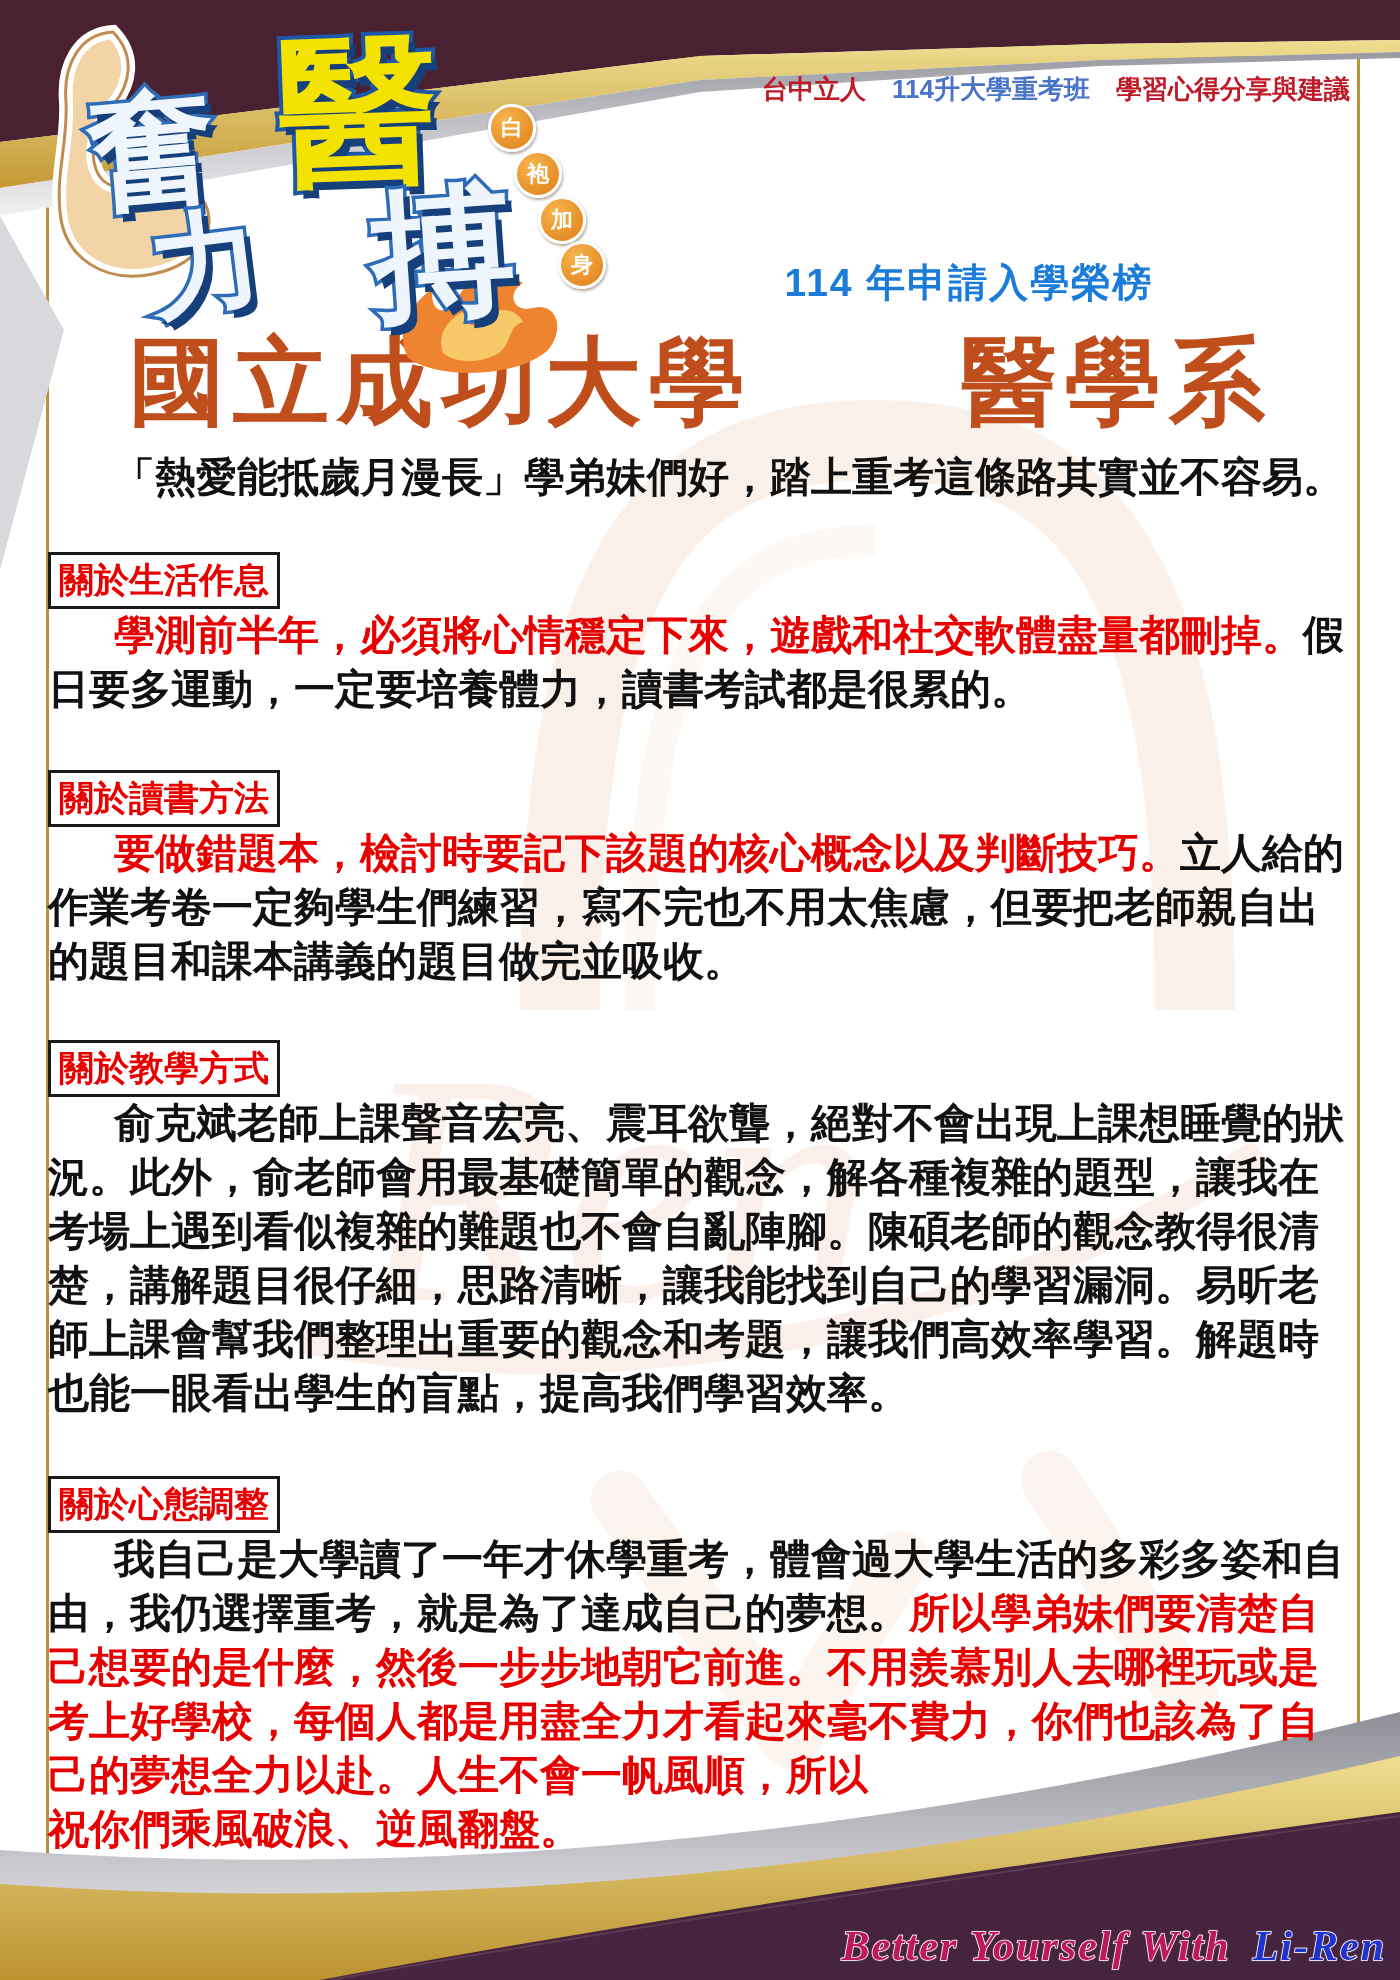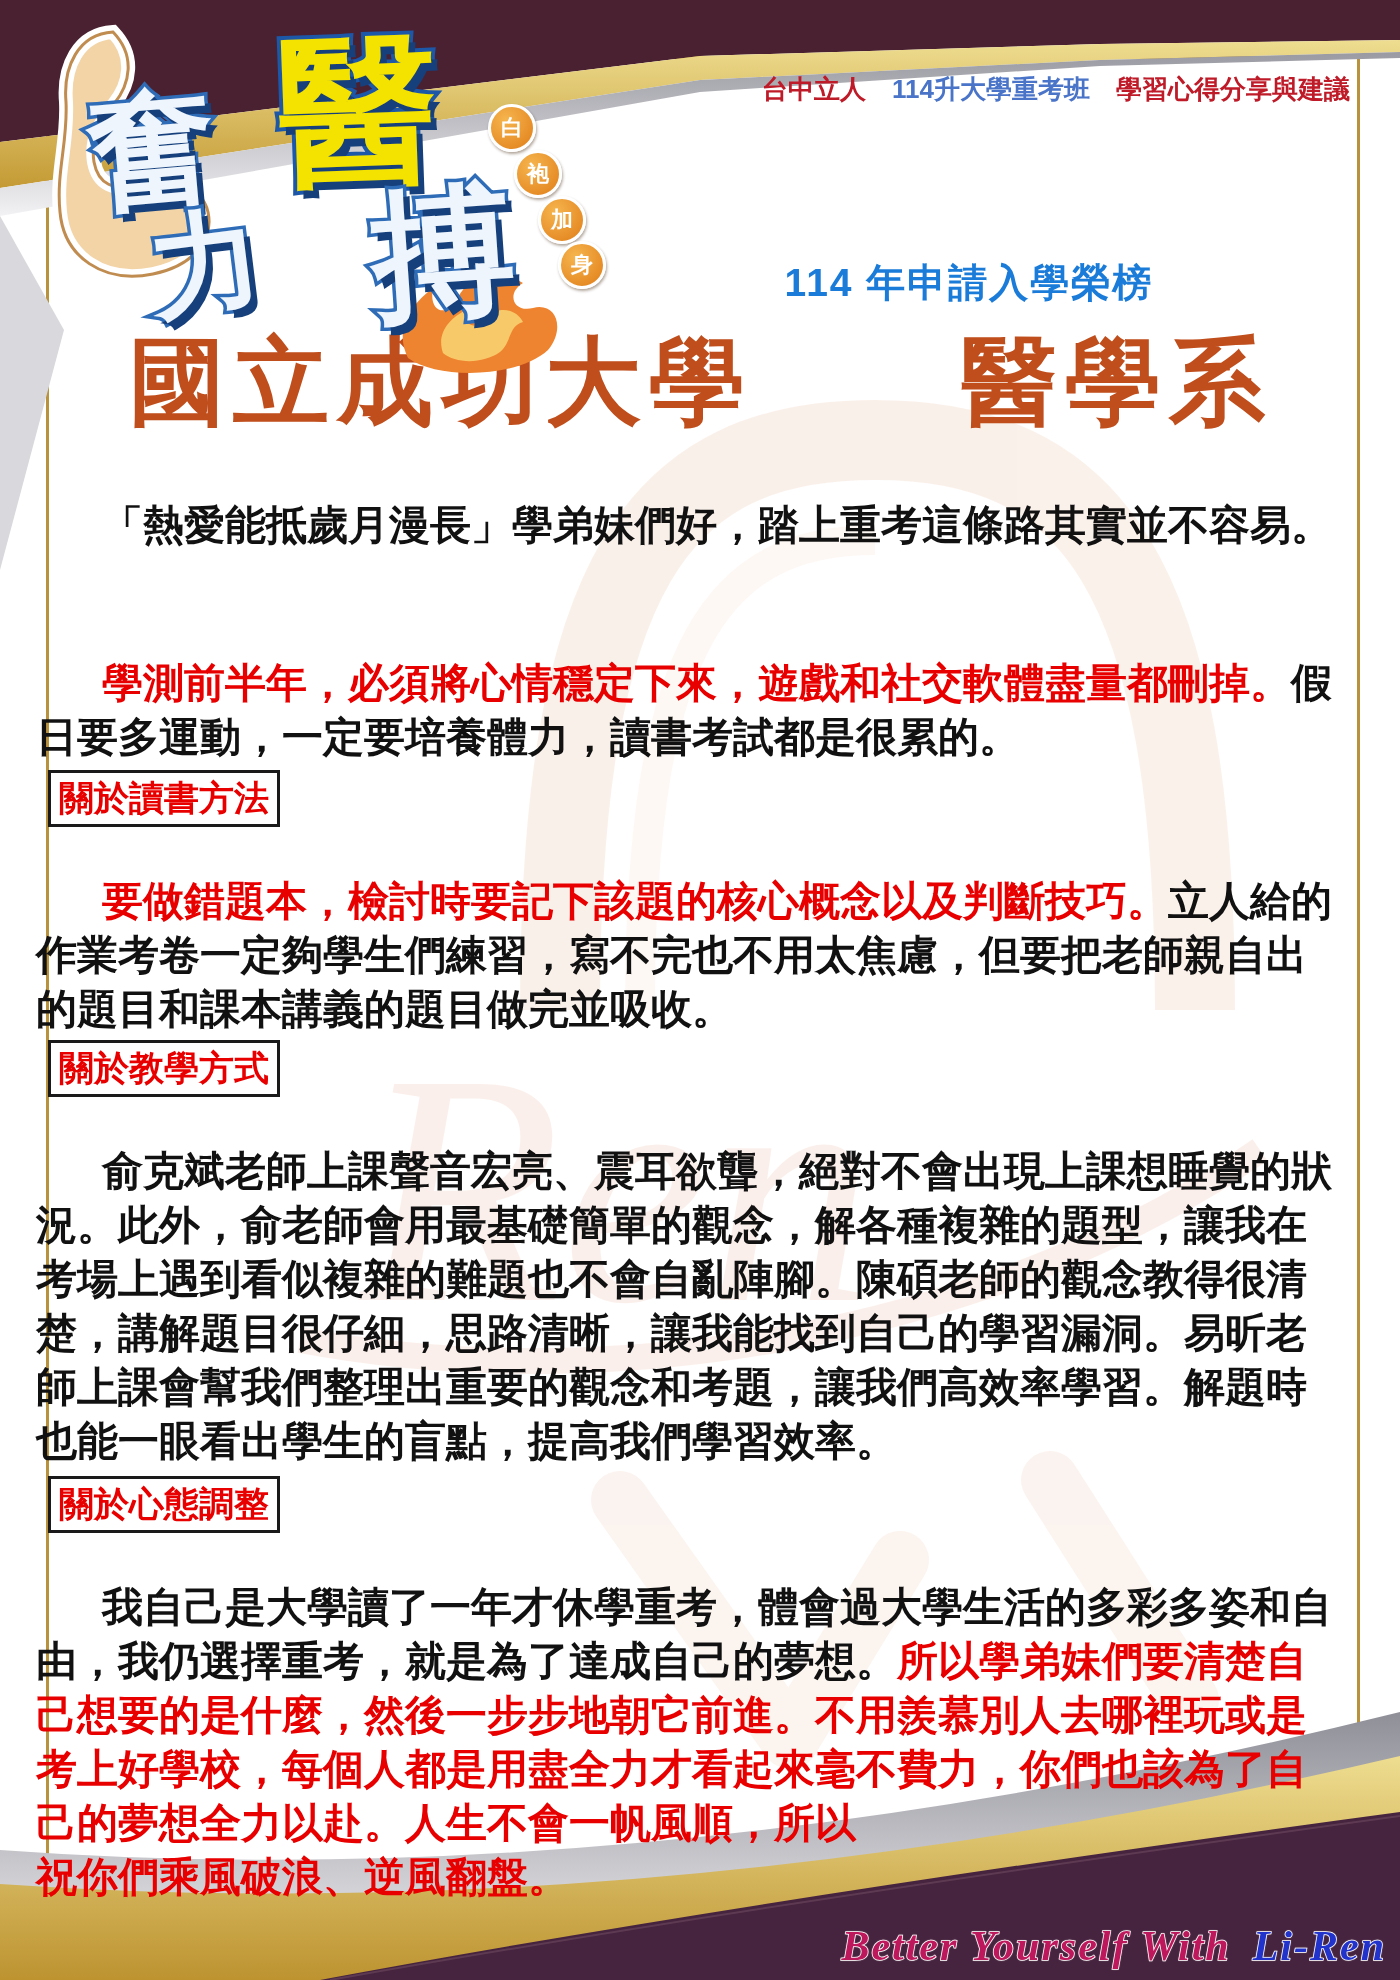--- a/index.html
+++ b/index.html
@@ -31,22 +31,22 @@
   .toprow .org{color:#be1a28;margin-top:28px;} .toprow .cls{color:#4a74c8;margin-left:26px;} .toprow .share{color:#be1a28;margin-left:26px;margin-top:8px;}
   .student{position:absolute;left:600px;top:124px;width:760px;z-index:4;
     font-size:78px;font-weight:900;color:#17325e;white-space:nowrap;letter-spacing:1px;
     font-family:"Liberation Serif",serif;}
   .honor{position:absolute;left:689px;top:256px;width:560px;z-index:4;text-align:center;
     font-size:39px;font-weight:900;color:#1a7cd8;letter-spacing:2px;white-space:nowrap;}
   .schooltitle{position:absolute;left:48px;top:330px;width:1306px;z-index:4;text-align:center;
     font-size:96px;line-height:1.1;font-weight:900;color:#c04e1c;letter-spacing:8px;white-space:nowrap;
     font-family:"Liberation Serif",serif;}
   
-  .para{position:absolute;left:36px;width:1306px;z-index:4;font-size:41px;line-height:54px;
-    font-weight:bold;color:#111;text-indent:66px;letter-spacing:0;margin-top:48px;}
+  .para{position:absolute;left:48px;width:1306px;z-index:4;font-size:41px;line-height:54px;
+    font-weight:bold;color:#111;text-indent:66px;letter-spacing:0;}
   .red{color:#e80000;}
   .intro{top:450px;}
   .secbox{position:absolute;left:48px;z-index:4;background:#fff;border:3px solid #1a1a1a;
     color:#e80000;font-size:35px;font-weight:900;line-height:1.0;padding:7px 8px 9px 8px;white-space:nowrap;}
   .sb1{top:552px;} .sb2{top:770px;} .sb3{top:1040px;} .sb4{top:1476px;}
   .p1{top:608px;} .p2{top:826px;} .p3{top:1096px;} .p4{top:1532px;}
   
   .slogan{position:absolute;right:14px;bottom:10px;z-index:6;white-space:nowrap;
     font-family:"Liberation Serif",serif;font-style:italic;font-weight:900;font-size:42px;
     letter-spacing:2px;}
@@ -110,20 +110,21 @@
   </div>
 
   <div class="toprow">
     <span class="org">台中立人</span><span class="cls">114升大學重考班</span><span class="share">學習心得分享與建議</span>
   </div>
   <div class="honor">114 年申請入學榮榜</div>
   <div class="schooltitle">國立成功大學　　醫學系</div>
 
   <div class="para intro">「熱愛能抵歲月漫長」學弟妹們好，踏上重考這條路其實並不容易。</div>
 
+  <div class="secbox sb1">關於生活作息</div>
   <div class="para p1"><span class="red">學測前半年，必須將心情穩定下來，遊戲和社交軟體盡量都刪掉。</span><span>假日要多運動，一定要培養體力，讀書考試都是很累的。</span></div>
 
   <div class="secbox sb2">關於讀書方法</div>
   <div class="para p2"><span class="red">要做錯題本，檢討時要記下該題的核心概念以及判斷技巧。</span><span>立人給的作業考卷一定夠學生們練習，寫不完也不用太焦慮，但要把老師親自出的題目和課本講義的題目做完並吸收。</span></div>
 
   <div class="secbox sb3">關於教學方式</div>
   <div class="para p3">俞克斌老師上課聲音宏亮、震耳欲聾，絕對不會出現上課想睡覺的狀況。此外，俞老師會用最基礎簡單的觀念，解各種複雜的題型，讓我在考場上遇到看似複雜的難題也不會自亂陣腳。陳碩老師的觀念教得很清楚，講解題目很仔細，思路清晰，讓我能找到自己的學習漏洞。易昕老師上課會幫我們整理出重要的觀念和考題，讓我們高效率學習。解題時也能一眼看出學生的盲點，提高我們學習效率。</div>
 
   <div class="secbox sb4">關於心態調整</div>
   <div class="para p4"><span>我自己是大學讀了一年才休學重考，體會過大學生活的多彩多姿和自由，我仍選擇重考，就是為了達成自己的夢想。</span><span class="red">所以學弟妹們要清楚自己想要的是什麼，然後一步步地朝它前進。不用羨慕別人去哪裡玩或是考上好學校，每個人都是用盡全力才看起來毫不費力，你們也該為了自己的夢想全力以赴。人生不會一帆風順，所以</span><br><span class="red">祝你們乘風破浪、逆風翻盤。</span></div>

